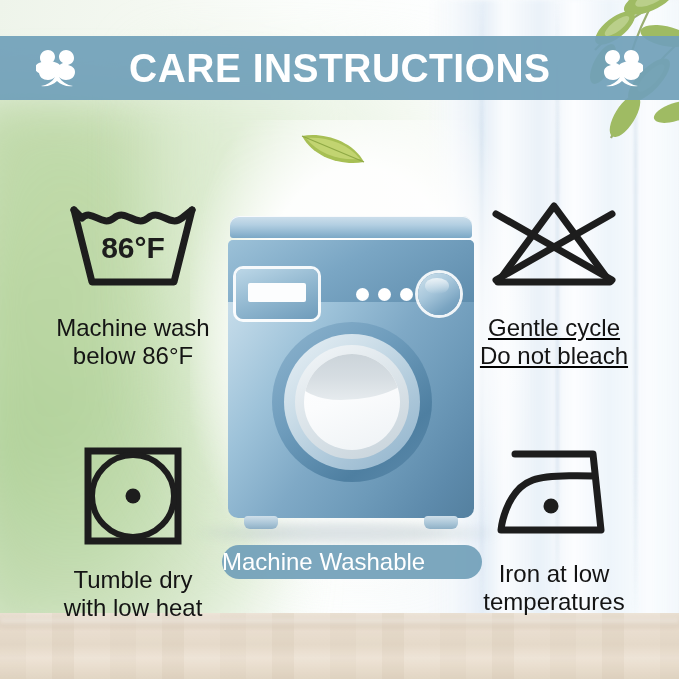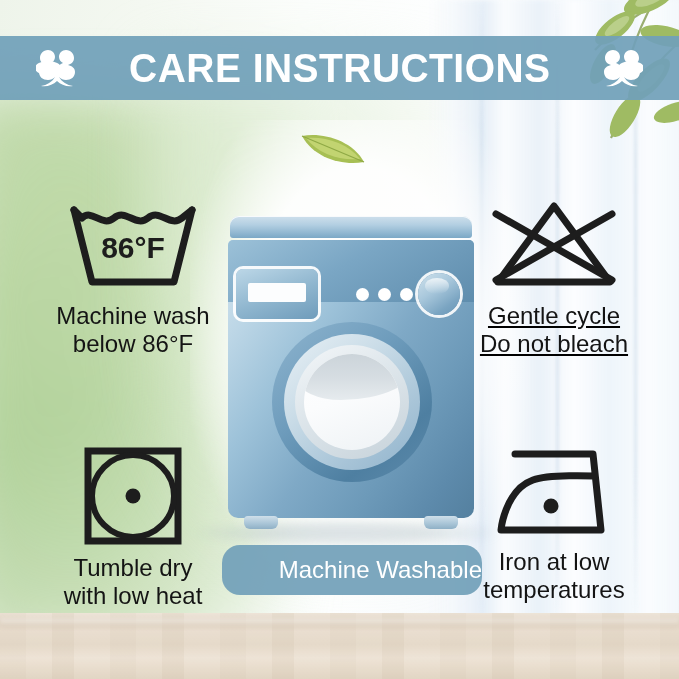--- a/index.html
+++ b/index.html
@@ -101,21 +101,21 @@
     color:#ffffff;font-size:41px;line-height:1;font-weight:bold;
     letter-spacing:.5px;white-space:nowrap;
     transform:scaleX(.95);
   }
   .fleur{width:56px;height:44px;flex:0 0 auto;}
 
   
   .cell{position:absolute;text-align:center;}
   .cell .sym{display:flex;justify-content:center;}
   .cell .lbl{
-    color:#141414;font-size:24px;line-height:1.18;margin-top:8px;white-space:pre-line;
+    color:#141414;font-size:24px;line-height:1.18;margin-top:20px;white-space:pre-line;
   }
 
   #cell-wash  {left:8px;  top:196px; width:250px;}
   #cell-bleach{left:432px; top:196px; width:244px;text-decoration:underline;}
   #cell-dry   {left:8px;  top:446px; width:250px;}
   #cell-iron  {left:432px; top:446px; width:244px;}
 
   
   .washer{position:absolute;left:228px;top:216px;width:246px;height:316px;}
   .w-top{
@@ -186,24 +186,24 @@
     background:linear-gradient(180deg,#cfdfea 0%,#a8c4d6 60%,#8fb0c6 100%);
   }
   .w-shadow{
     position:absolute;left:196px;top:520px;width:300px;height:26px;
     background:radial-gradient(ellipse at 50% 50%, rgba(150,170,180,.30) 0 40%, rgba(150,170,180,0) 75%);
     filter:blur(4px);
   }
 
   
   .badge{
-    position:absolute;left:222px;top:545px;width:260px;height:50px;
+    position:absolute;left:222px;top:545px;width:260px;height:34px;
     border-radius:18px;
     background:rgba(113,160,185,.92);
-    display:flex;align-items:center;justify-content:flex-end;
+    display:flex;align-items:center;justify-content:flex-start;
   }
   .badge-text{
     color:#ffffff;font-size:24px;line-height:1;white-space:nowrap;
   }
 
   .floating-leaf{position:absolute;left:298px;top:126px;width:70px;height:42px;}
 </style>
 </head>
 <body>
 

